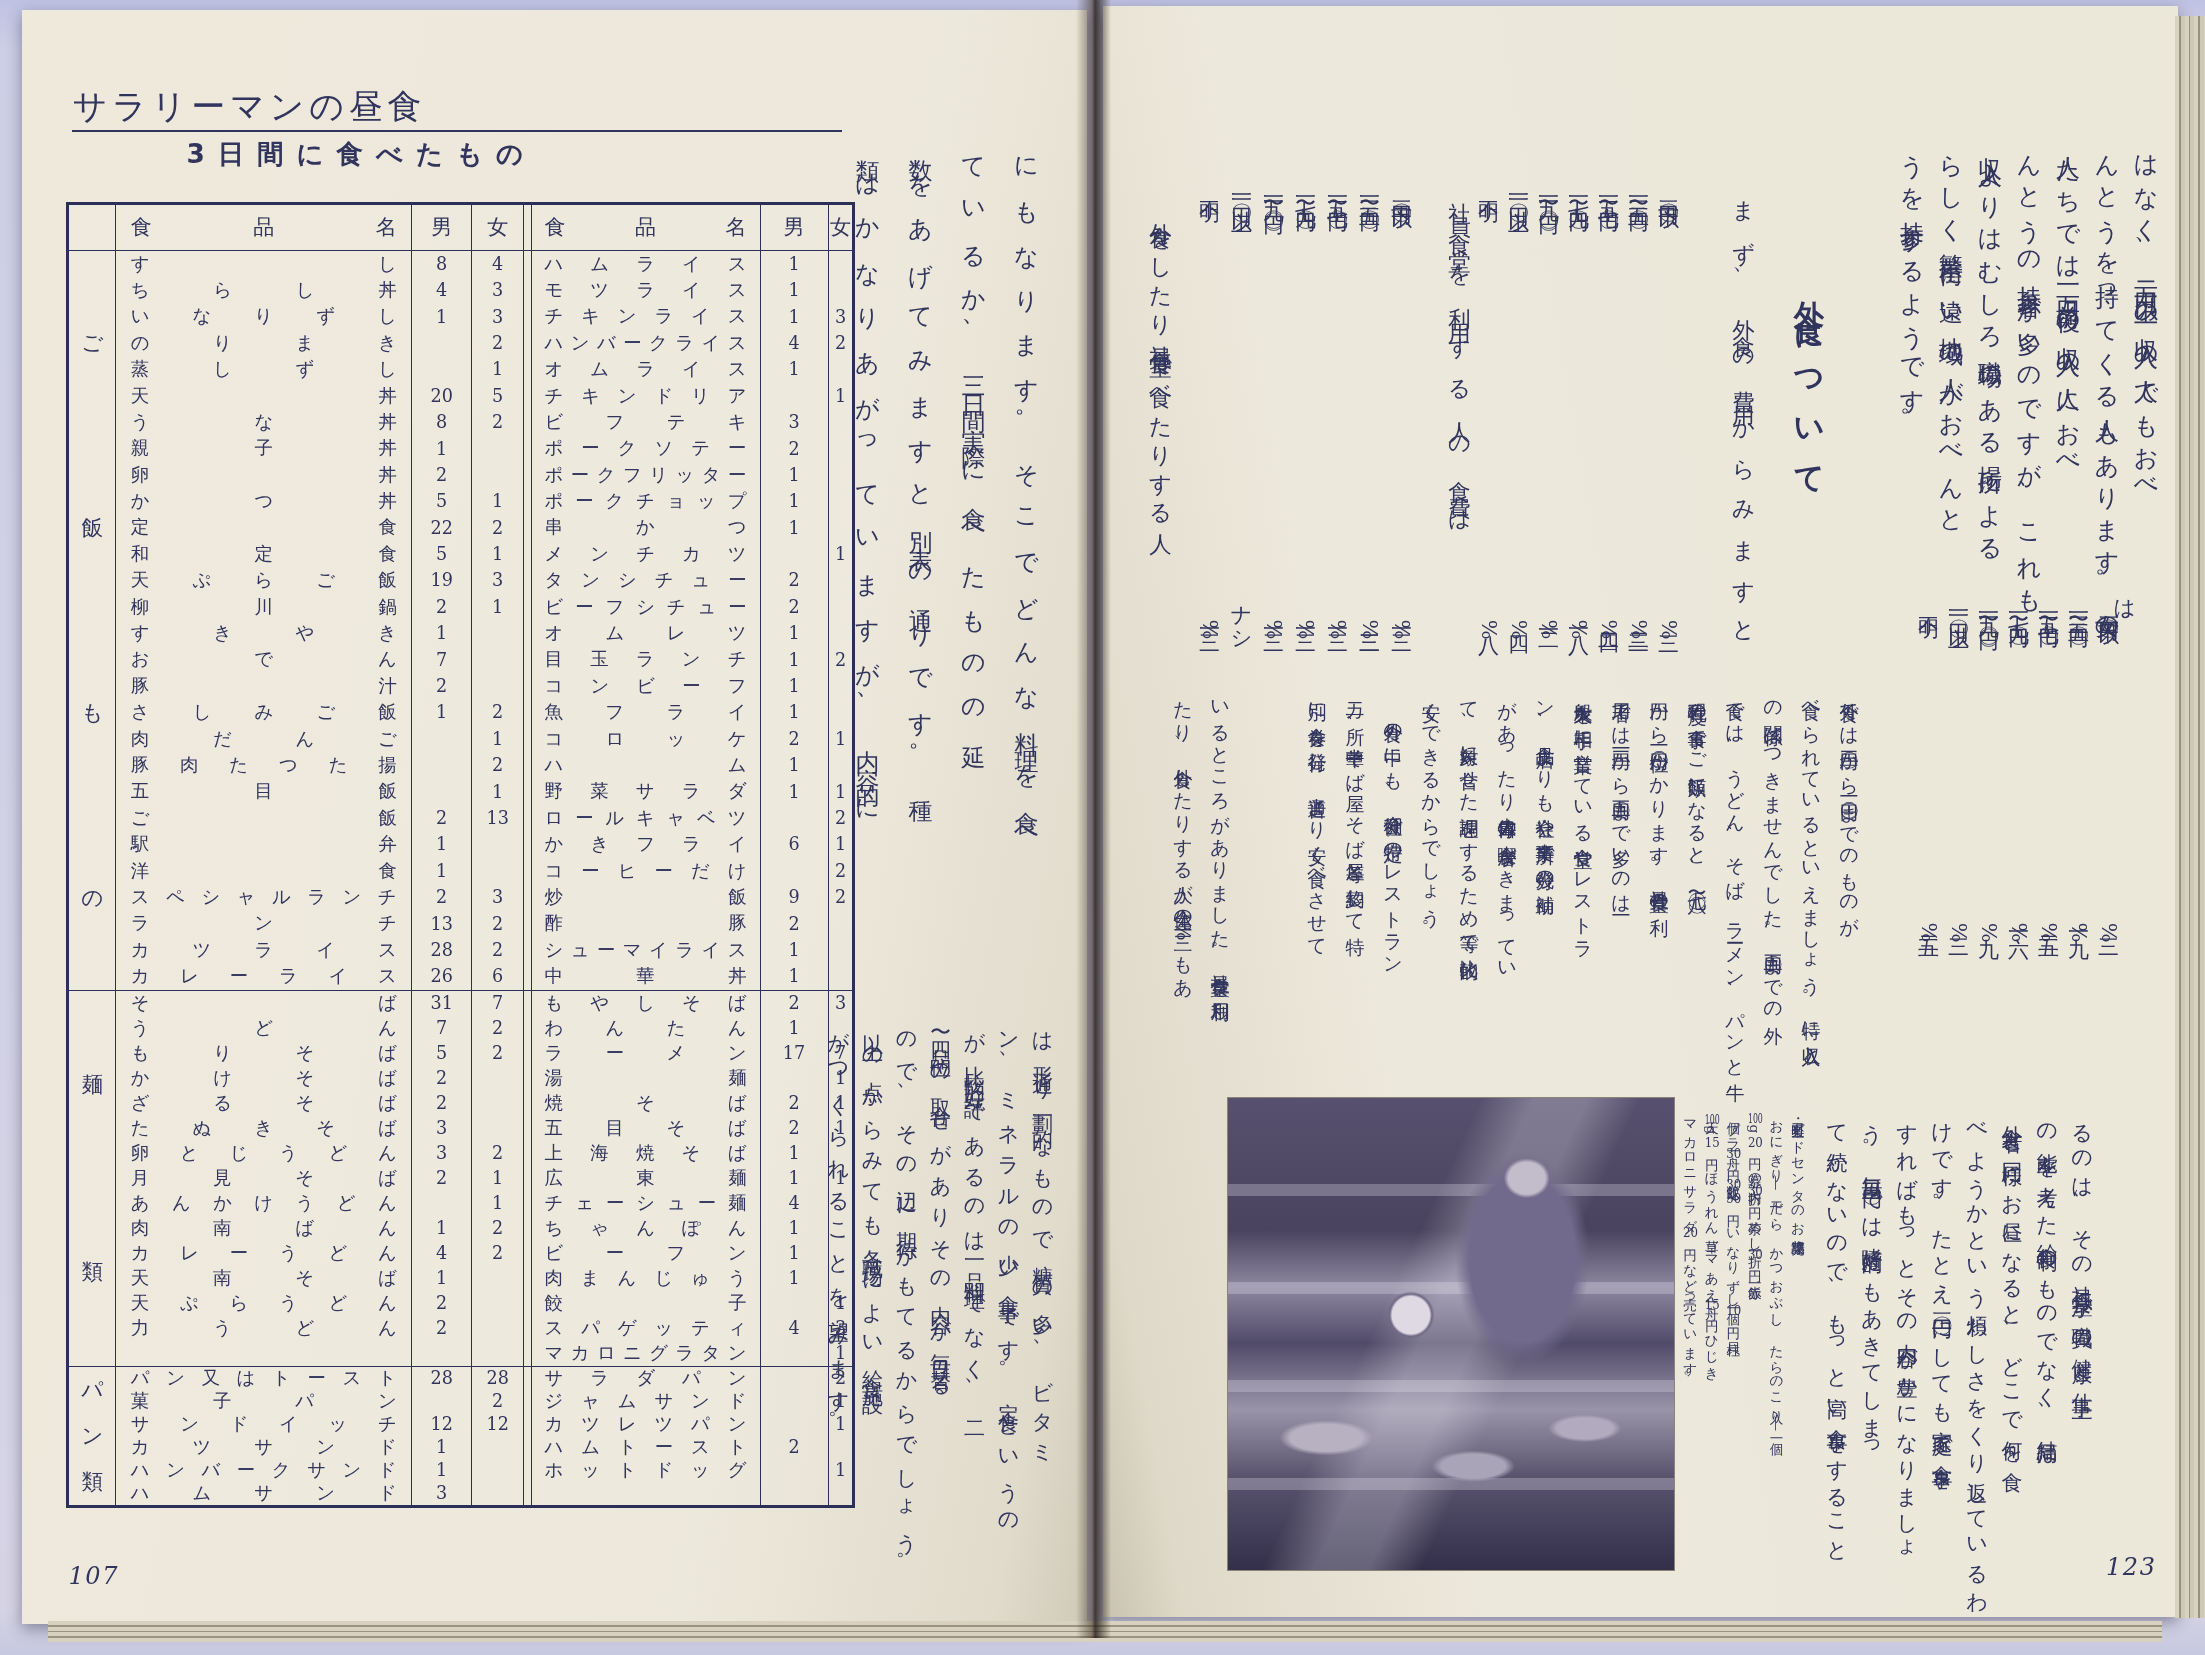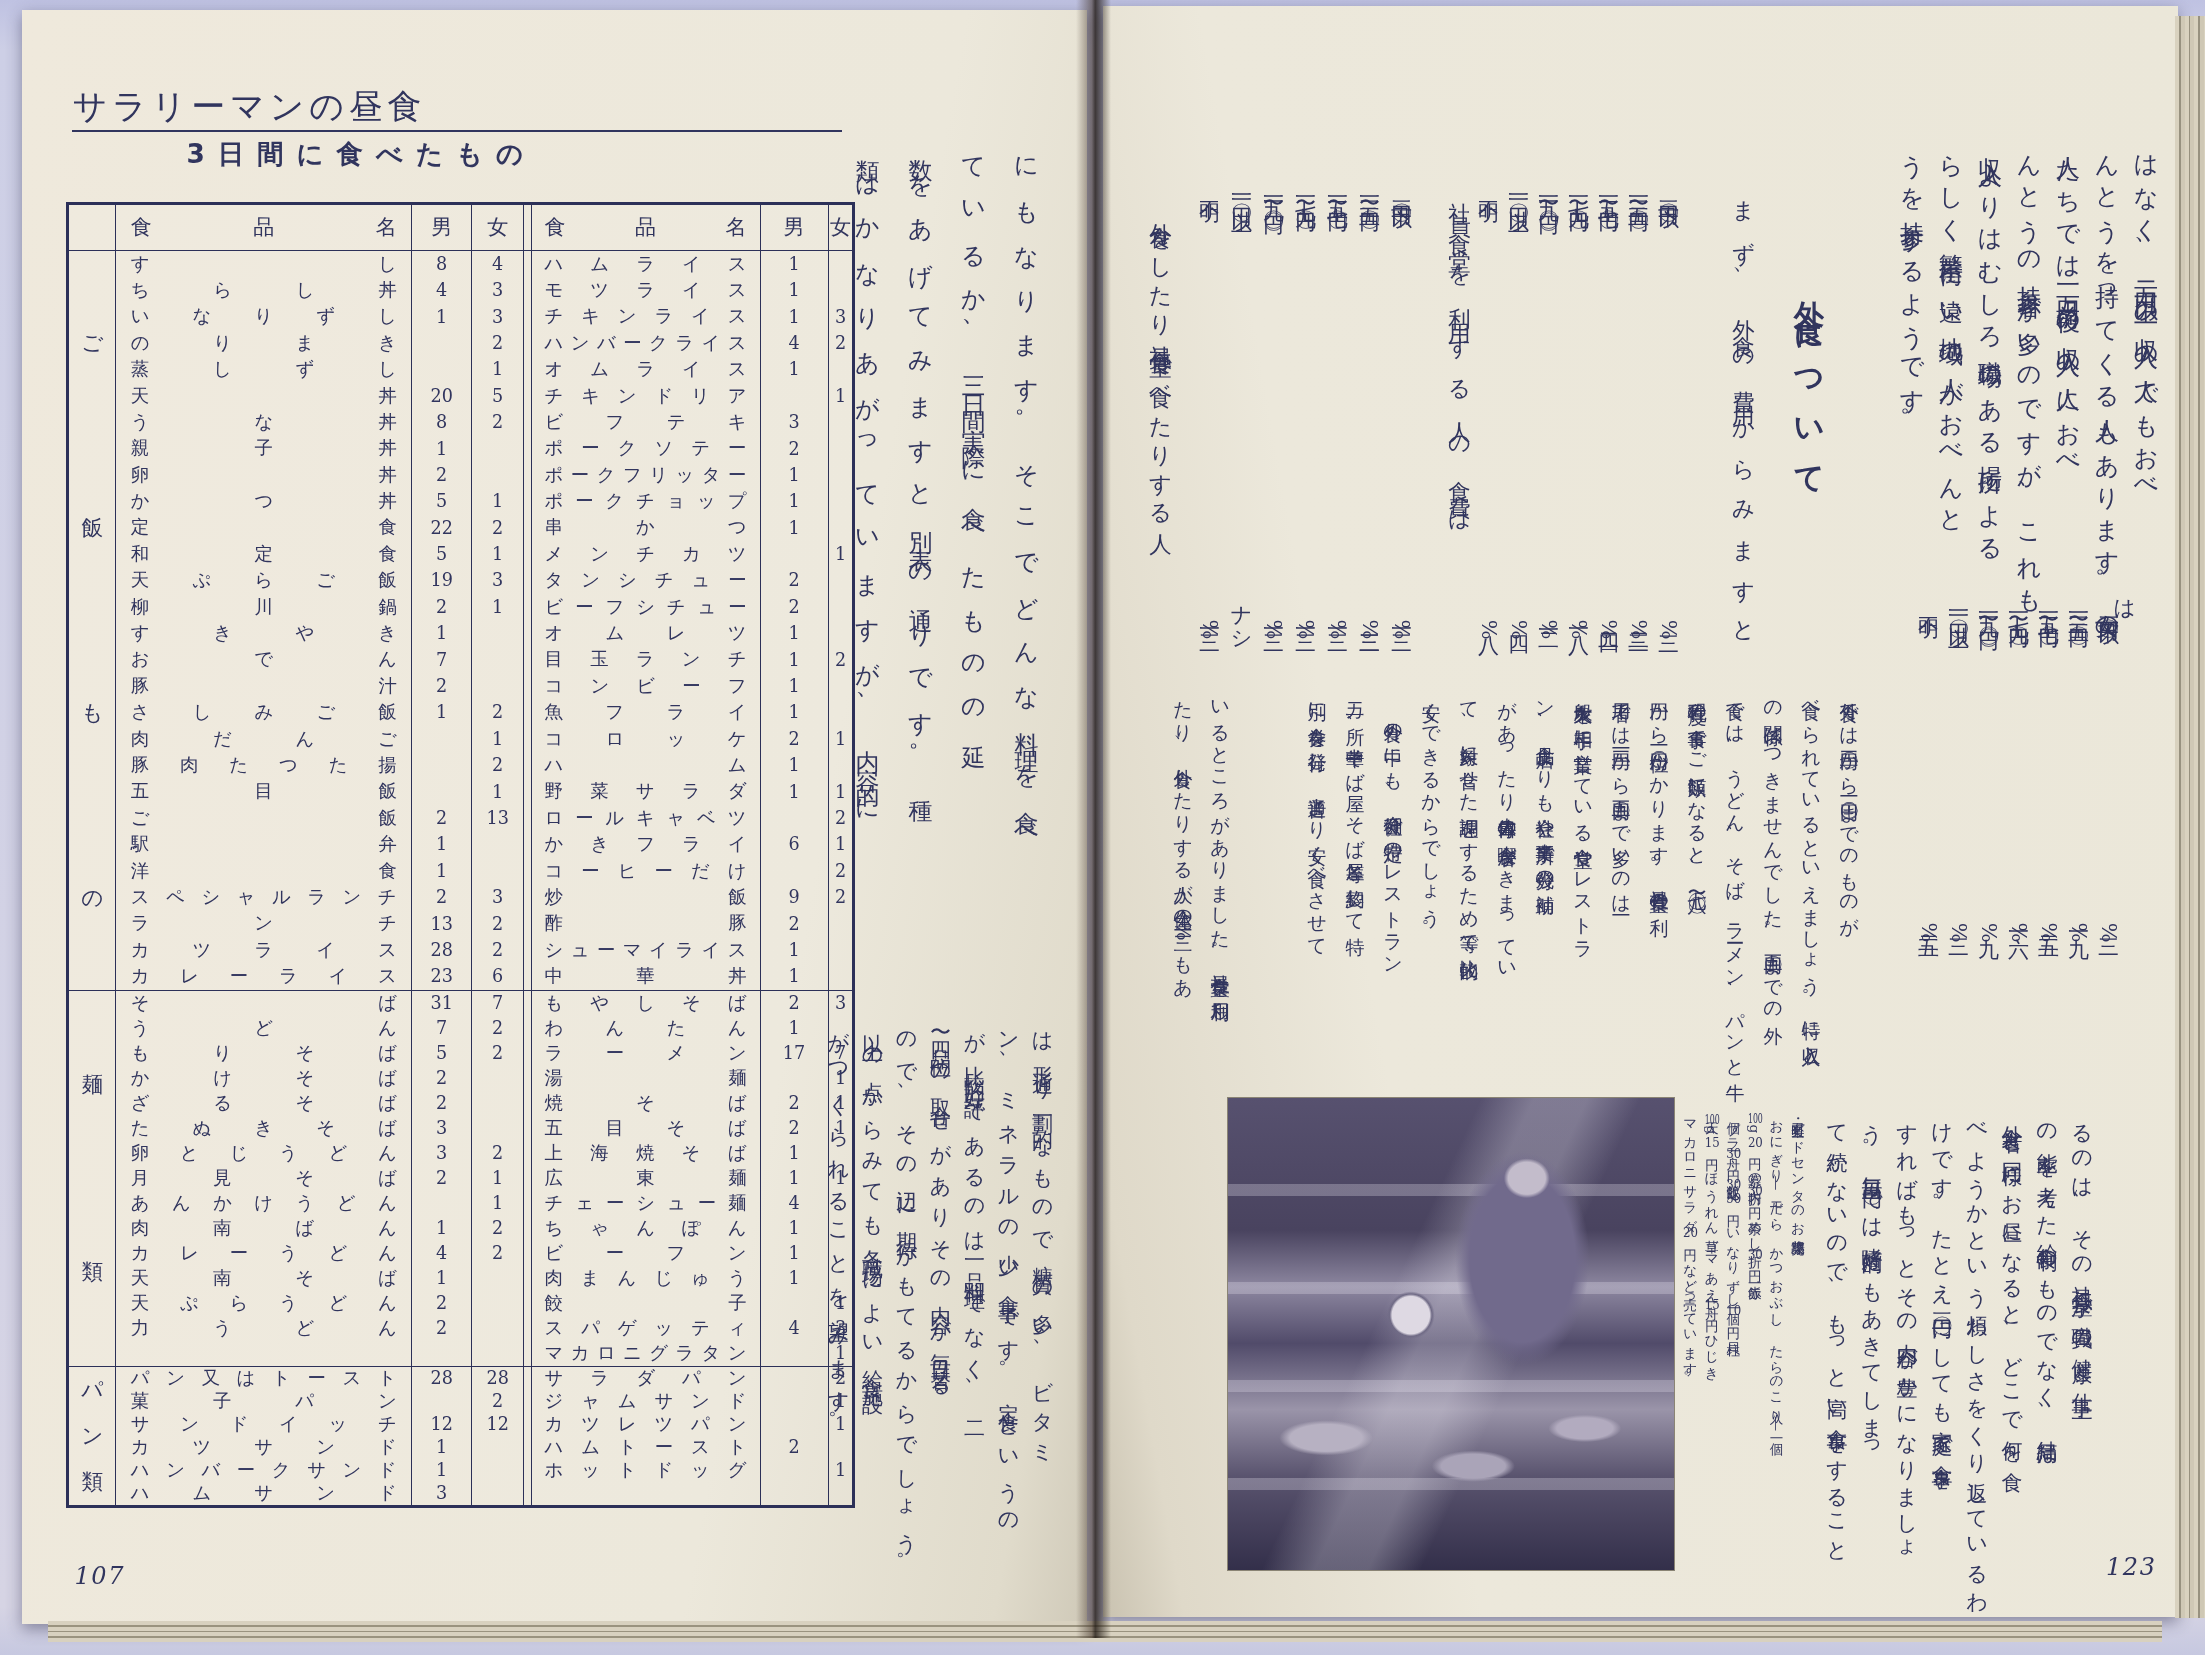--- a/index.html
+++ b/index.html
@@ -767,21 +767,21 @@
             <div class="cell cn1">
               <div class="namewrap">
                 <span>カ</span>
                 <span>レ</span>
                 <span>ー</span>
                 <span>ラ</span>
                 <span>イ</span>
                 <span>ス</span>
               </div>
             </div>
-            <div class="cell cm1">23</div>
+            <div class="cell cm1">26</div>
             <div class="cell cf1">6</div>
             <div class="dsep"></div>
             <div class="cell cn2">
               <div class="namewrap">
                 <span>中</span>
                 <span>華</span>
                 <span>丼</span>
               </div>
             </div>
             <div class="cell cm2">1</div>
@@ -1326,21 +1326,21 @@
   <div class="vblock" id="lp-art-bottom" style="left:794px;top:1007px;height:617px;--cp:34px;--fs:21px;--ls:8px;">
       <div class="vcol">は形通り劃一的なもので糖質の多い、ビタミ</div>
       <div class="vcol">ン、ミネラルの少い食事です。定食というの</div>
       <div class="vcol">が比較的好評であるのは一品料理でなく、二</div>
       <div class="vcol">〜四品位の取合せがありその内容が毎日替る</div>
       <div class="vcol">ので、その辺に期待がもてるからでしょう。</div>
       <div class="vcol">以上の点からみても各職場によい給食施設</div>
       <div class="vcol">がつくられることを望みます。</div>
     </div>
 
-  <div class="pagenum" style="left:52px;top:1552px;">107</div>
+  <div class="pagenum" style="left:46px;top:1552px;">107</div>
 </div>
 
 <div class="page" id="right-page">
   <div class="vblock" style="left:783px;top:132px;height:561px;--cp:39px;--fs:24px;--ls:4.8px;">
       <div class="vcol">はなく、二万円以上の収入の人でもおべ</div>
       <div class="vcol">んとうを持ってくる人もあります。女の</div>
       <div class="vcol">人たちでは一万円前後の収入の人におべ</div>
       <div class="vcol">んとうの持参者が多いのですが、これも</div>
       <div class="vcol">収入よりはむしろ職場のある場所による</div>
       <div class="vcol">らしく繁華街に遠い地域の人がおべんと</div>

